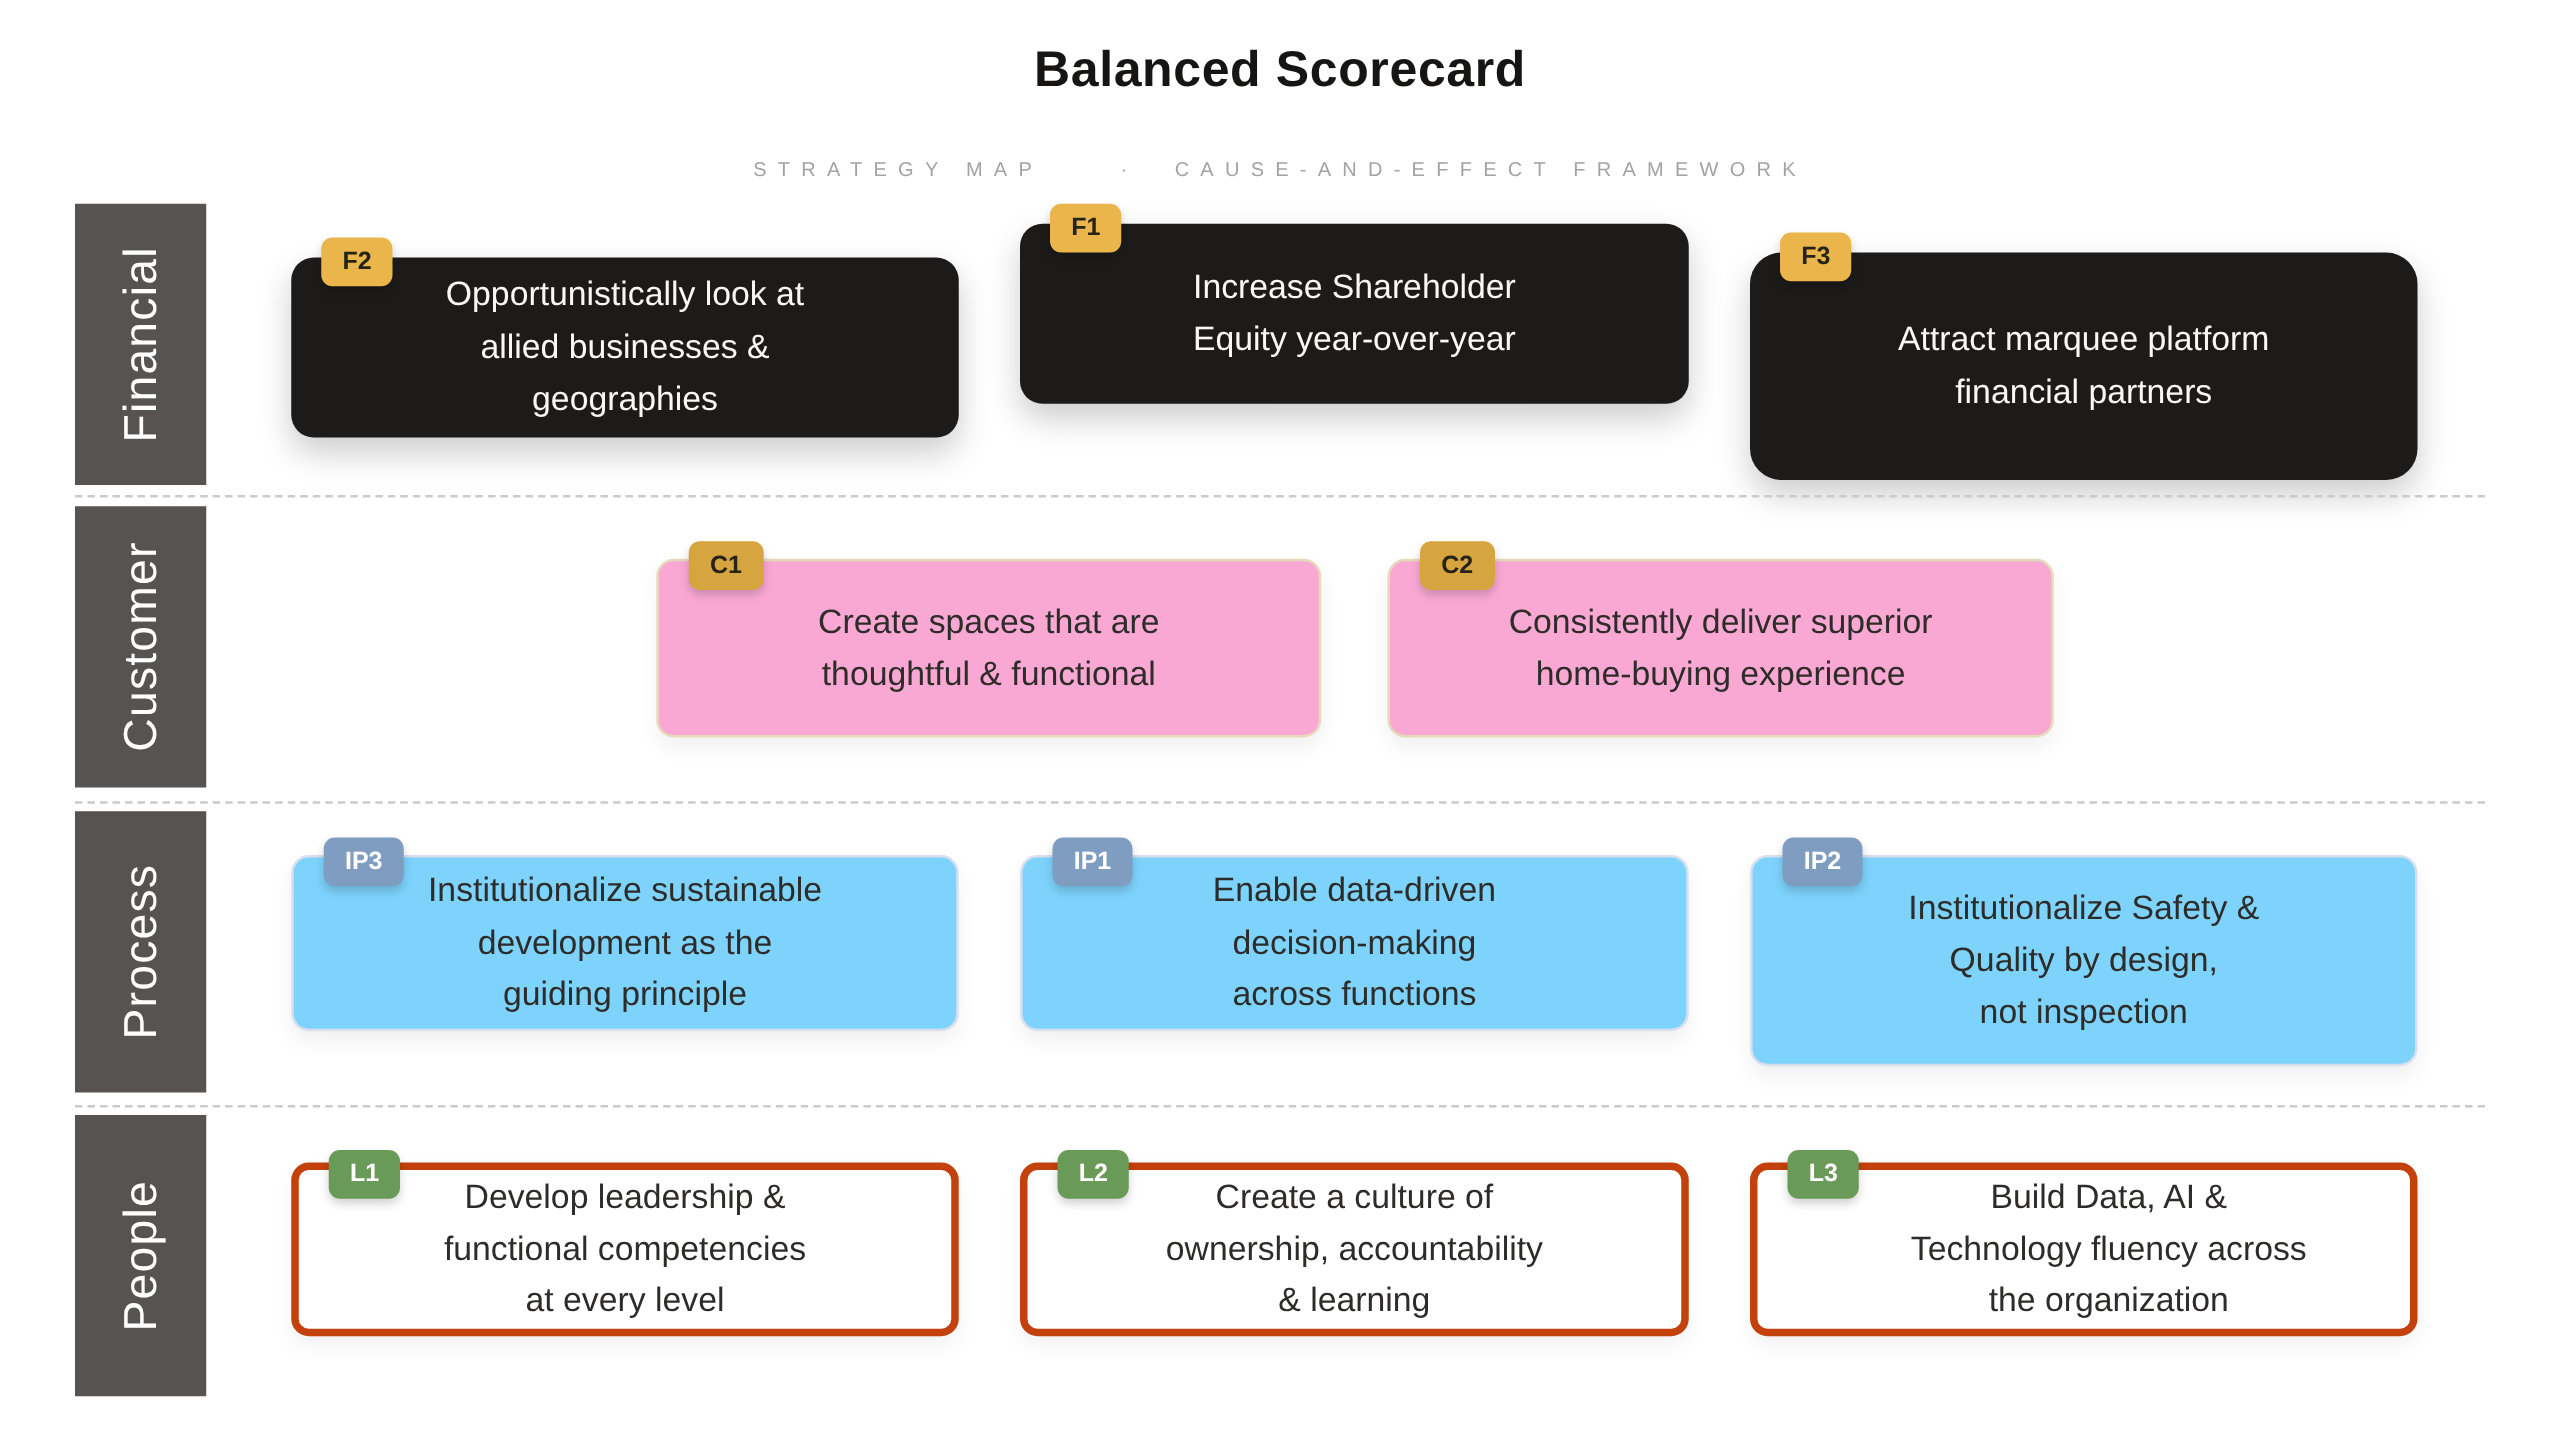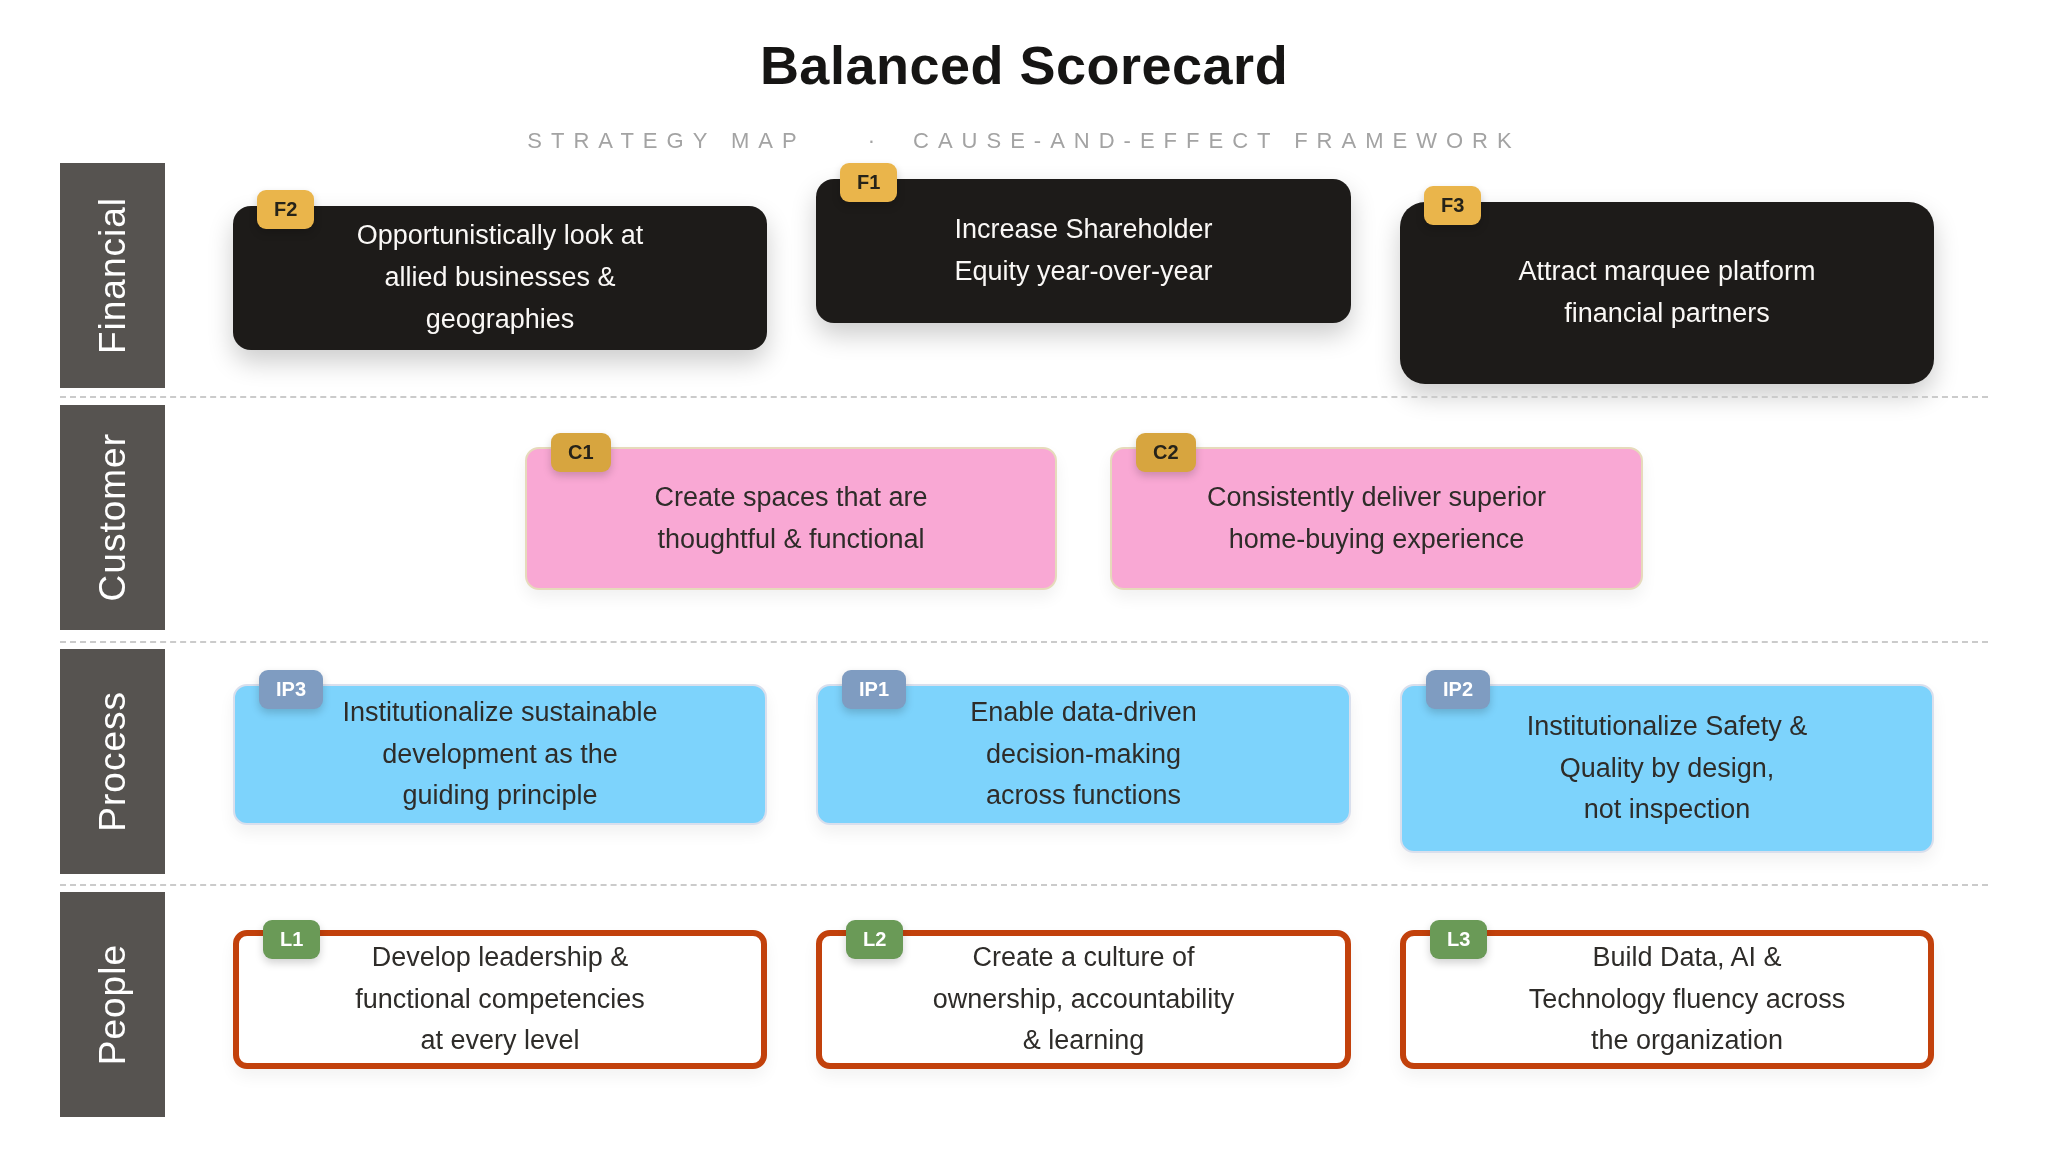--- a/index.html
+++ b/index.html
@@ -7,27 +7,27 @@
     position:relative;
     width:2048px;height:1152px;
     background:#ffffff;
     font-family:"Liberation Sans",sans-serif;
     overflow:hidden;
   }
   
   .title{
     position:absolute;top:34px;left:0;width:100%;
     text-align:center;
-    font-size:54px;font-weight:800;letter-spacing:.5px;
+    font-size:40px;font-weight:800;letter-spacing:.5px;
     color:#161514;
   }
   .subtitle{
     position:absolute;top:128px;left:0;width:100%;
     display:flex;justify-content:center;align-items:center;
-    font-size:22px;letter-spacing:9px;color:#a3a3a3;font-weight:400;
+    font-size:16px;letter-spacing:9px;color:#a3a3a3;font-weight:400;
   }
   .subtitle .sep-dot{margin:0 38px 0 62px;letter-spacing:0;}
   
   .row{position:absolute;left:0;width:2048px;}
   .row-label{
     position:absolute;left:60px;top:0;width:105px;height:100%;
     background:#565350;
     display:flex;align-items:center;justify-content:center;
   }
   .vtext{

